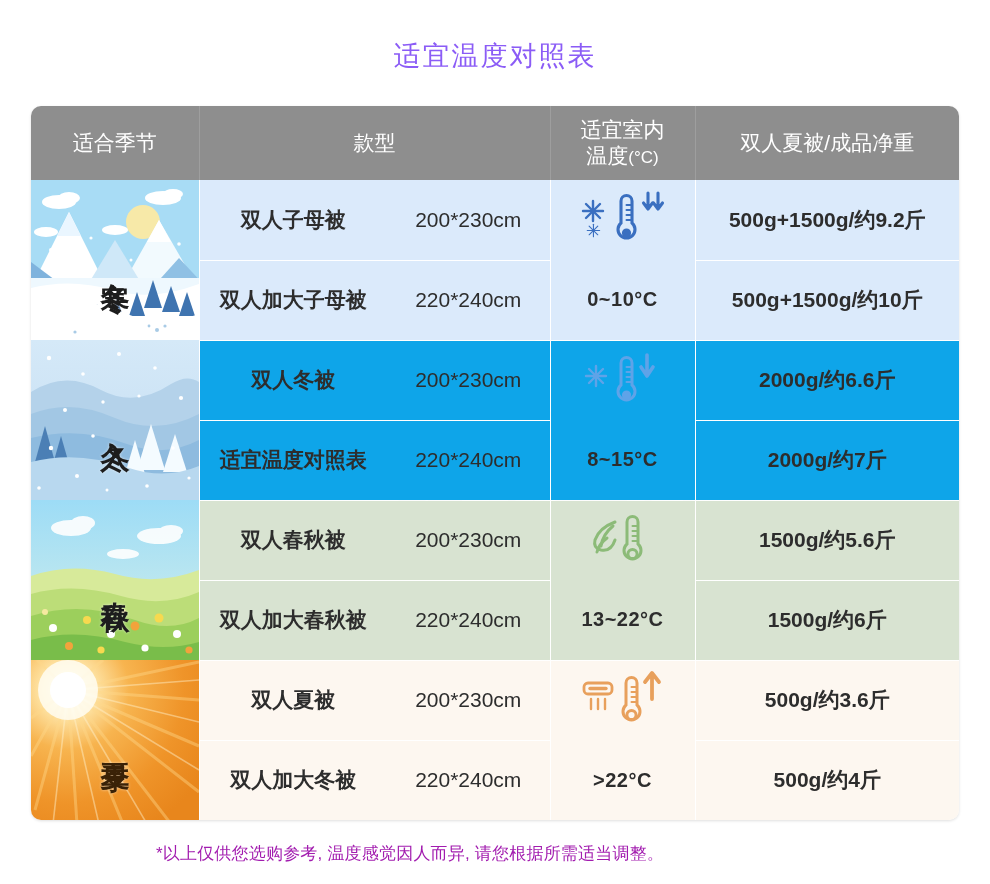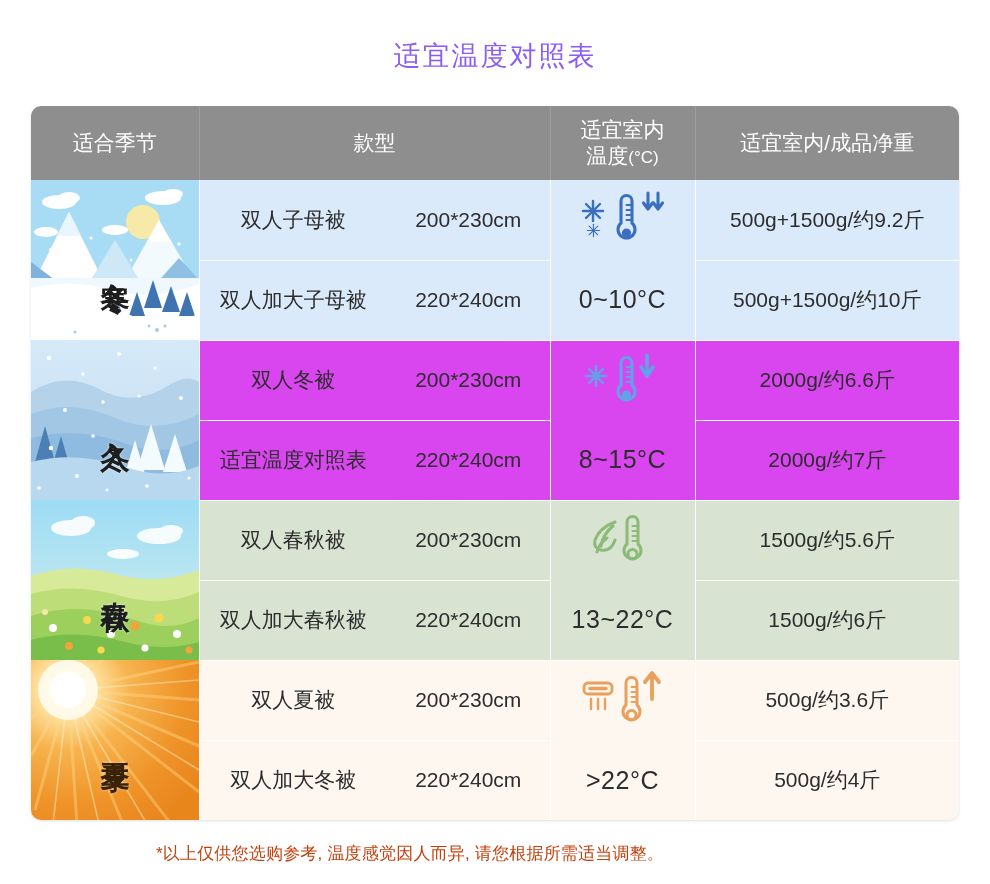--- a/index.html
+++ b/index.html
@@ -99,21 +99,21 @@
   
   tbody td {
     text-align: center;
     vertical-align: middle;
     font-size: 21px;
     color: #2d2d2d;
     height: 80px;
     position: relative;
   }
   tbody tr td.divider-b { border-bottom: 1px solid rgba(255,255,255,0.75); }
-  td.vline { border-left: 1px solid rgba(255,255,255,0.8); }
+  td.vline { border-left: 1px solid rgba(255,255,255,0.8); font-weight: bold; }
 
   
   td.season-cell {
     padding: 0;
     vertical-align: middle;
     position: relative;
     overflow: hidden;
   }
   .season-art {
     position: absolute;
@@ -135,37 +135,37 @@
     font-weight: 700;
     color: #1d1d1d;
     letter-spacing: 1px;
     line-height: 1.02;
     text-shadow: 0 0 3px rgba(255,255,255,0.55);
   }
   .season-label.summer span { color: #3a2207; }
 
   
   .bg-winter   { background: #dbeafb; }
-  .bg-ewinter  { background: #d946ef; margin-left: 25px; }
+  .bg-ewinter  { background: #0ea5e9; margin-left: 25px; }
   .bg-spring   { background: #d8e3d1; margin-left: 28px; }
   .bg-summer   { background: #fdf7f0; margin-top: 16px; }
 
   
   .temp-icon-cell { padding: 0; }
-  .temp-val { font-size: 25px; letter-spacing: 0.5px; }
+  .temp-val { font-size: 20px; letter-spacing: 0.5px; }
 
   
   .footnote {
     position: absolute;
     top: 842px;
     left: 0;
     width: 820px;
     text-align: center;
     font-size: 17px;
-    color: #c2410c;
+    color: #a21caf;
     letter-spacing: 0.2px;
   }
 
   svg { display: block; }
   .icon-holder {
     display: flex;
     align-items: center;
     justify-content: center;
     height: 100%;
   }
@@ -204,21 +204,21 @@
       <thead>
         <tr>
           <th>适合季节</th>
           <th colspan="2">款型</th>
           <th>
             <div>适宜室内</div>
             <div>
               <span>温度</span><span class="sup">(°C)</span>
             </div>
           </th>
-          <th>适宜室内/成品净重</th>
+          <th>双人夏被/成品净重</th>
         </tr>
       </thead>
       <tbody>
 
         <tr>
           <td class="season-cell" rowspan="2">
             <div class="season-art">
               <svg width="168" height="160" viewBox="0 0 168 160" preserveAspectRatio="none">
                 <rect width="168" height="160" fill="#a8dcf5"></rect>
                 <circle cx="112" cy="42" r="17" fill="#f7e9a8"></circle>

